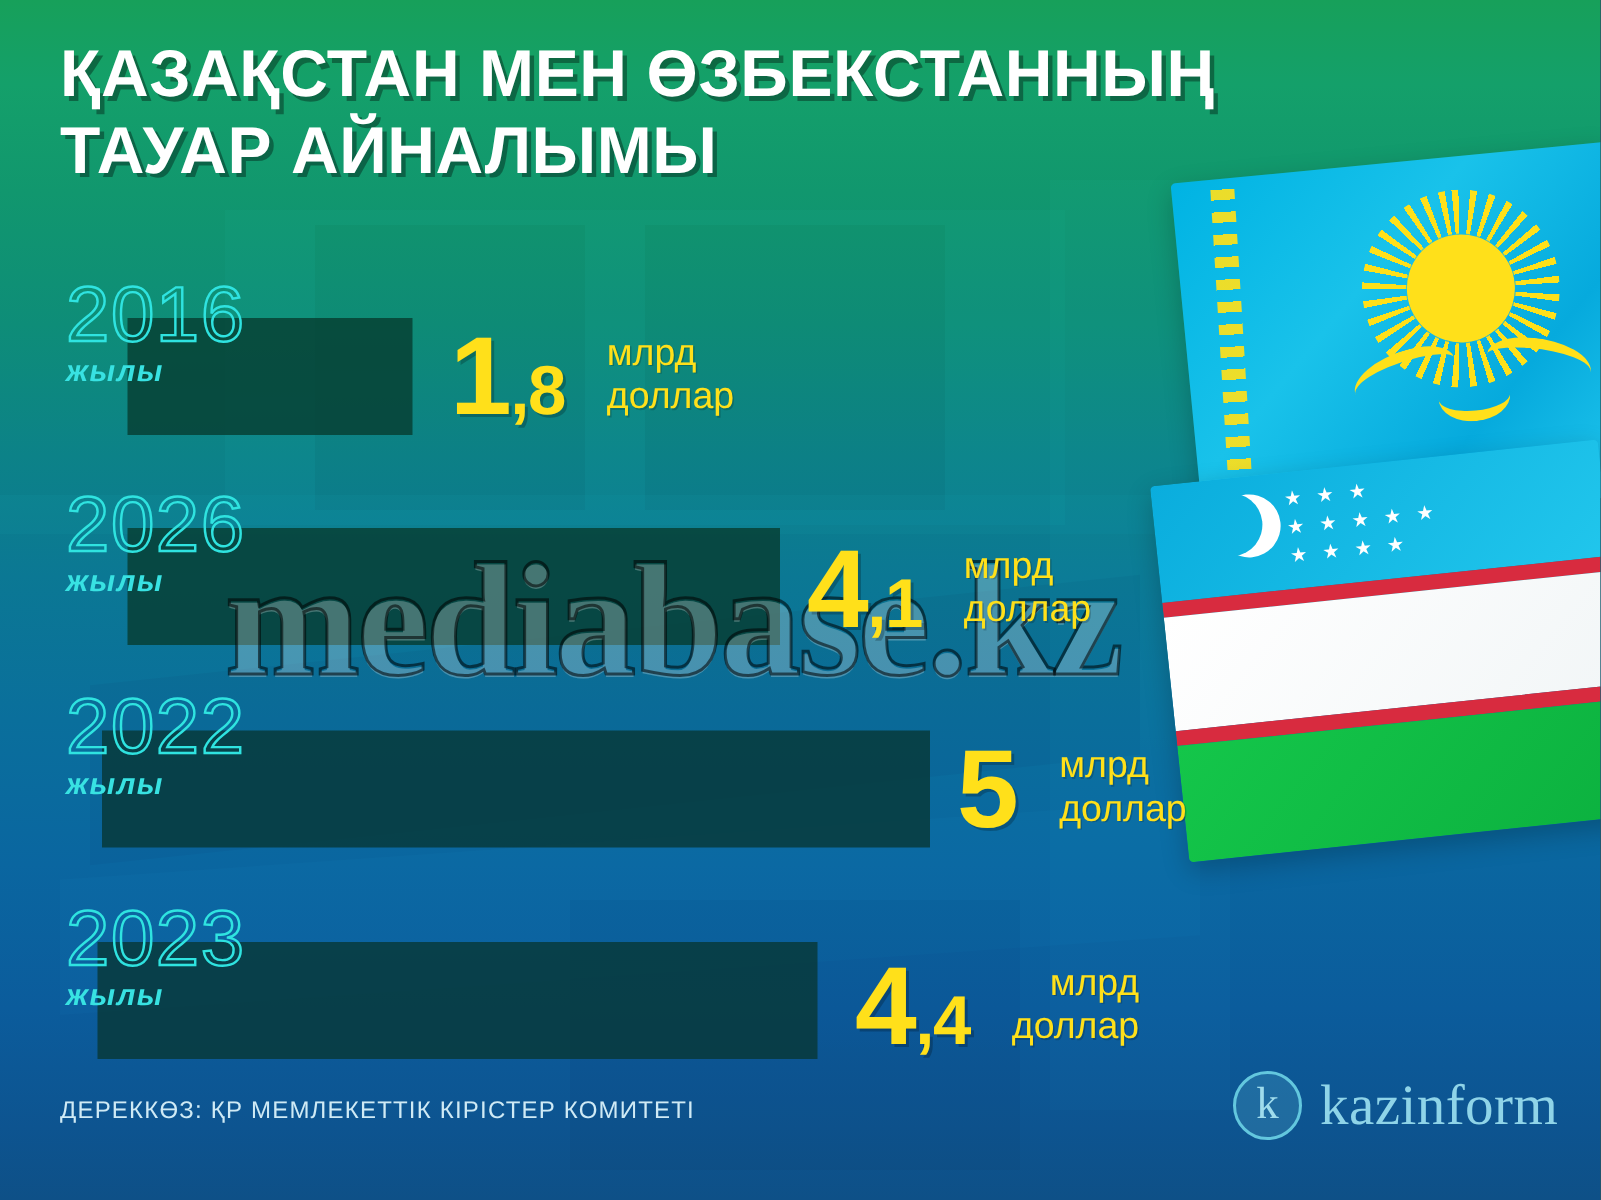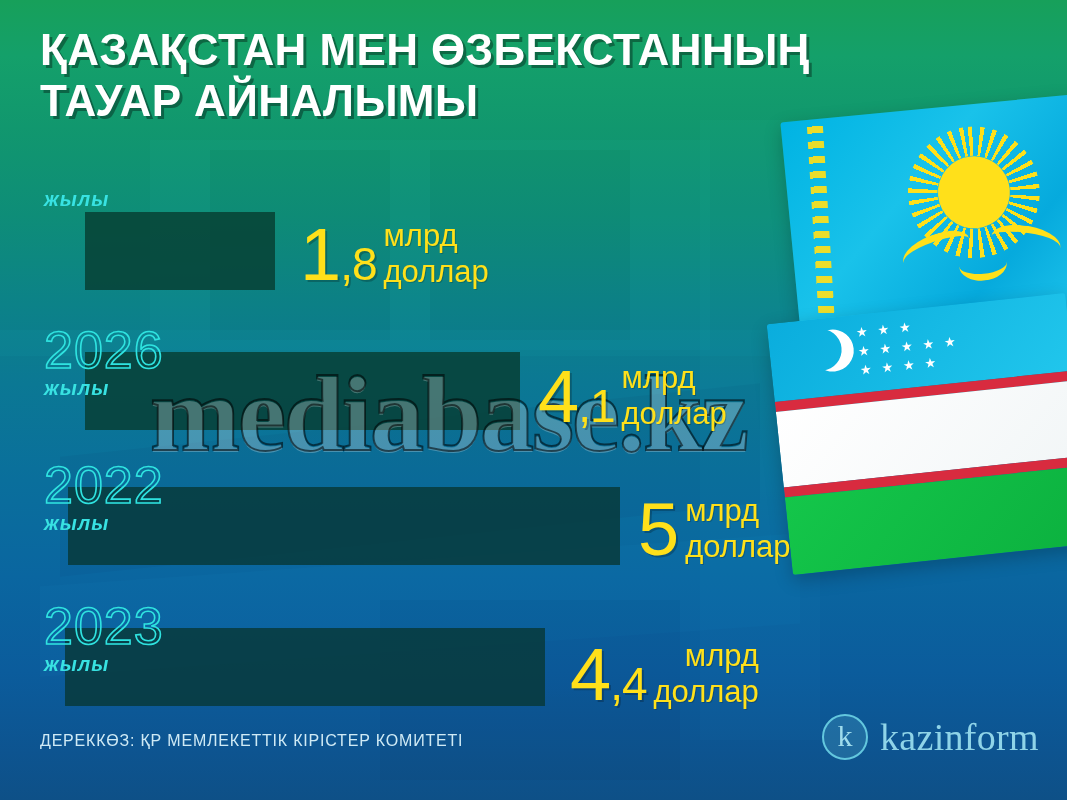--- a/index.html
+++ b/index.html
@@ -43,28 +43,28 @@
     letter-spacing:1px;font-family:"Liberation Sans",sans-serif;
   }
   .yearsub{
     font-size:20px;font-weight:bold;color:#38e2e2;letter-spacing:1px;
     margin-top:2px;
     font-style:italic;
   }
 
   .value{position:absolute;display:flex;align-items:center;z-index:4;}
   .num{
-    color:#ffe01a;font-weight:normal;font-size:74px;line-height:.9;
+    color:#ffe01a;font-weight:bold;font-size:74px;line-height:.9;
     letter-spacing:-1px;
     text-shadow:2px 2px 0 rgba(0,0,0,.22);
   }
   .num .dec{font-size:46px;}
   .unit{
-    color:#ffe01a;font-size:31px;line-height:1.16;font-weight:normal;
-    margin-left:7px;padding-bottom:2px;
+    color:#ffe01a;font-size:25px;line-height:1.16;font-weight:normal;
+    margin-left:28px;padding-bottom:2px;
     text-shadow:1px 1px 0 rgba(0,0,0,.18);
   }
 
   
   .source{
     position:absolute;left:40px;top:732px;
     color:#cfeaf5;font-size:16px;letter-spacing:.8px;text-transform:uppercase;
   }
 
   
@@ -150,20 +150,21 @@
     <i style="left:40px;top:560px;width:760px;height:90px;transform:skewY(-4deg);"></i>
     <i class="dark" style="left:380px;top:600px;width:300px;height:180px;"></i>
     <i style="left:700px;top:120px;width:120px;height:620px;"></i>
   </div>
 
   <div class="title">ҚАЗАҚСТАН МЕН ӨЗБЕКСТАННЫҢ ТАУАР АЙНАЛЫМЫ</div>
 
   <div class="row r1" style="top:212px;width:100%;">
     <div class="bar" style="left:85px;width:190px;"></div>
     <div class="yearbox">
+      <div class="year">2016</div>
       <div class="yearsub">жылы</div>
     </div>
     <div class="value" style="left:300px;top:6px;">
       <div class="num">
         <span>1</span><span class="dec">,8</span>
       </div>
       <div class="unit">
         <div>млрд</div>
         <div>доллар</div>
       </div>

